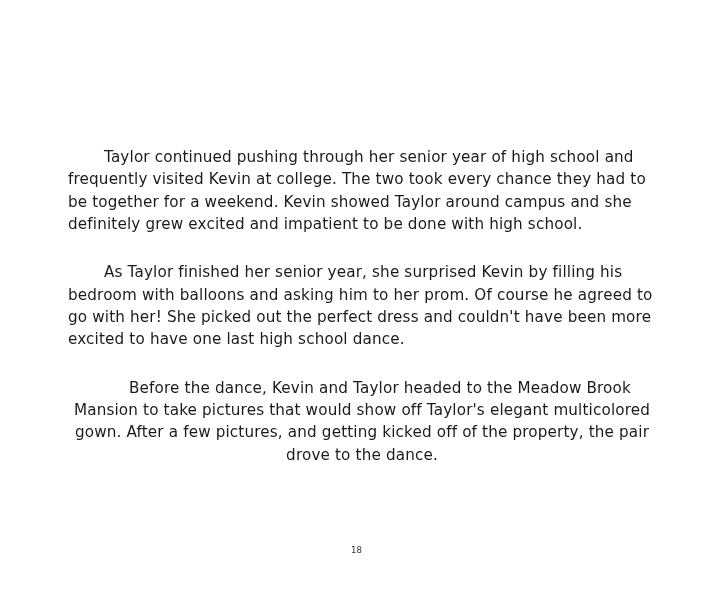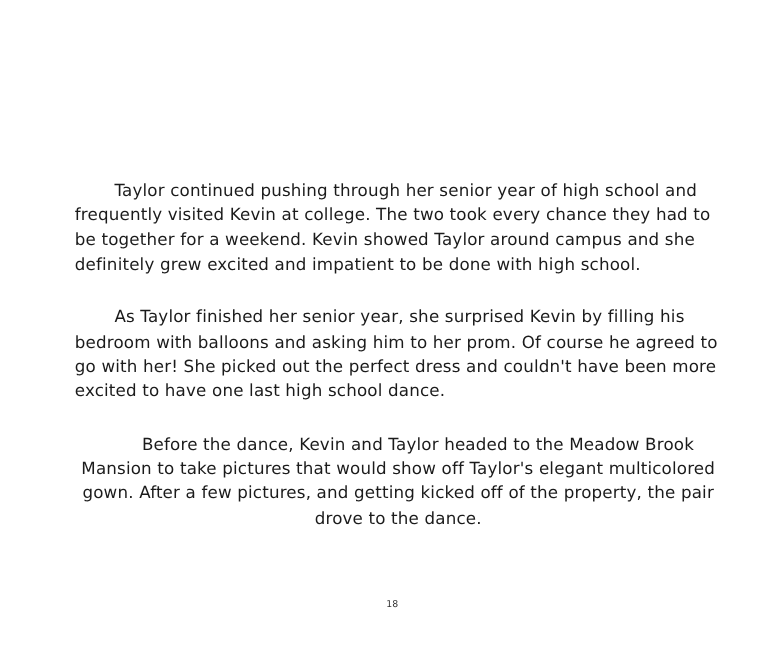--- a/index.html
+++ b/index.html
@@ -21,21 +21,21 @@
     background: #ffffff;
     box-sizing: border-box;
   }
   .body-text {
     position: absolute;
     left: 68px;
     top: 146px;
     width: 588px;
   }
   .para {
-    margin: 16px 0 26px 0;
+    margin: 0 0 26px 0;
     font-size: 15.2px;
     line-height: 1.47;
     text-align: left;
     text-indent: 36px;
     color: #1b1b1b;
     letter-spacing: 0.01em;
   }
   .para:last-child {
     margin-bottom: 0;
     text-align: center;

